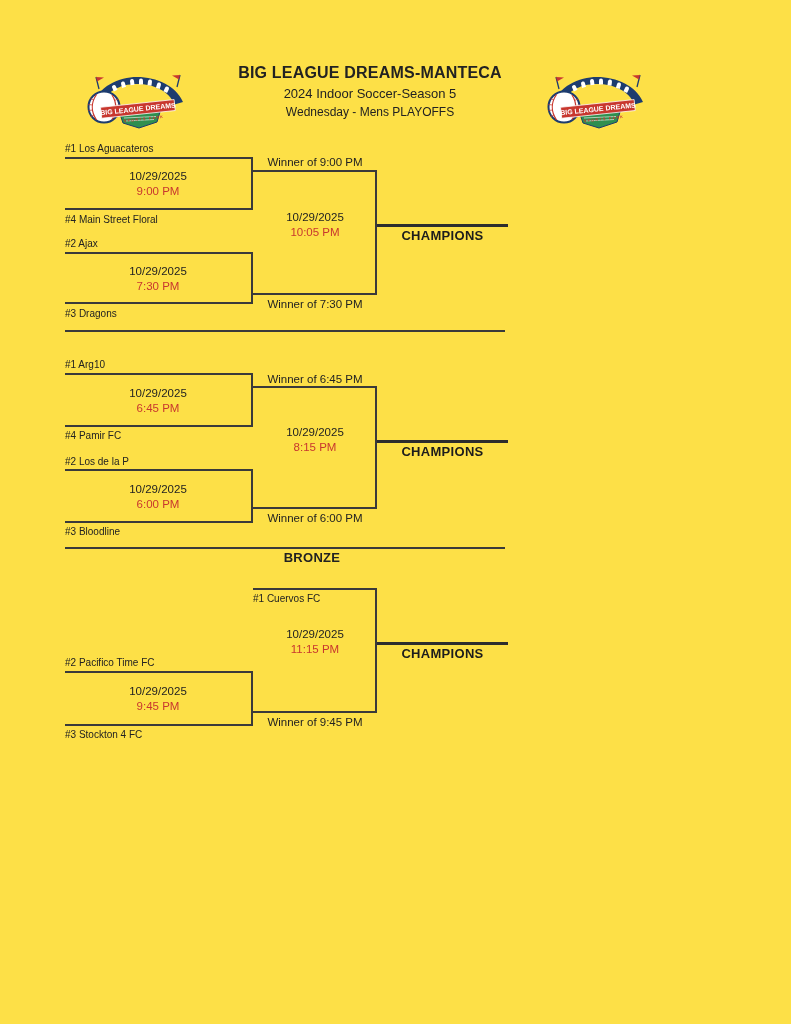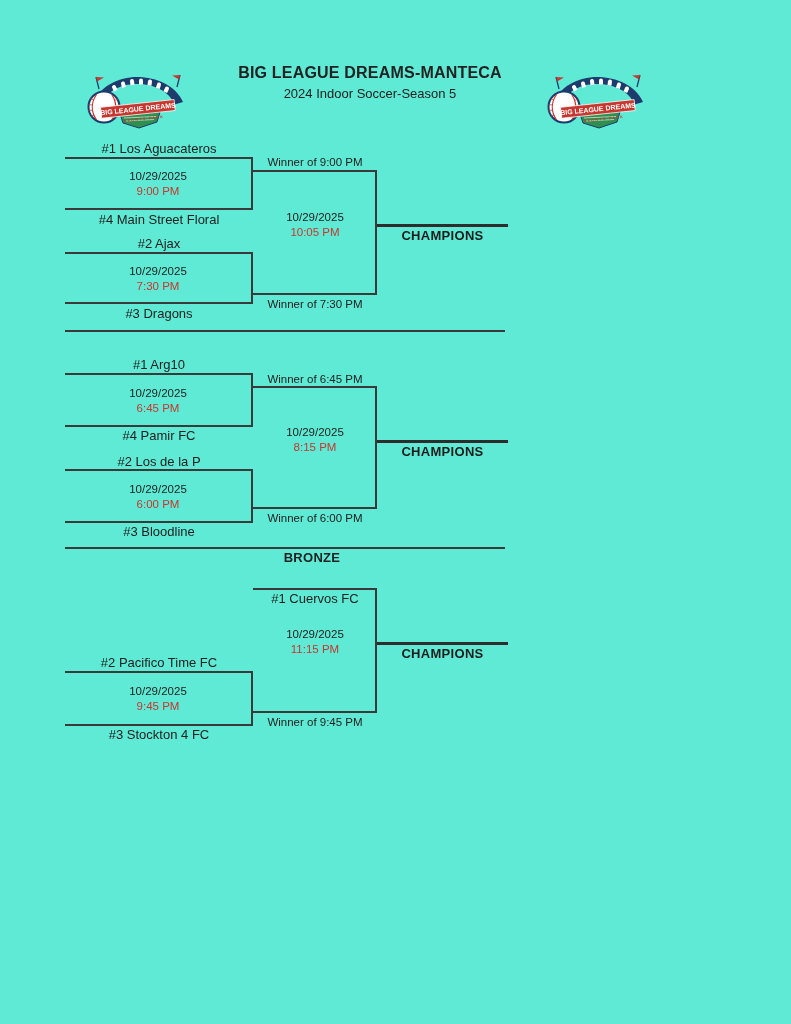--- a/index.html
+++ b/index.html
@@ -1,53 +1,54 @@
 <!DOCTYPE html>
 <html><head>
 <meta charset="utf-8">
 <style>
   html,body { margin:0; padding:0; background:#ffffff; }
   .page {
     position:relative; width:791px; height:1024px; margin:0 auto;
-    background:#5eead4; overflow:hidden;
+    background:#fde047; overflow:hidden;
     font-family:"Liberation Sans", sans-serif;
     color:#222222;
   }
   .layer { position:absolute; inset:0; }
   .abs { position:absolute; }
   .title { font-size:16px; font-weight:bold; text-align:center; letter-spacing:0.2px; }
   .subtitle { font-size:13px; text-align:center; }
   .event { font-size:12px; text-align:center; }
   .section-title { position:absolute; font-size:13px; font-weight:bold; text-align:center; letter-spacing:0.3px; }
   .divider { position:absolute; height:2px; background:#3a3a3a; }
   .hline { position:absolute; height:2px; background:#3a3a3a; }
   .vline { position:absolute; width:2px; background:#3a3a3a; }
   .champs-line { position:absolute; height:3px; background:#2d2d2d; }
   .champions { position:absolute; font-size:13px; font-weight:bold; text-align:center; letter-spacing:0.3px; color:#1c1c1c; }
   .match-box {
     position:absolute;
     border:2px solid #3a3a3a; border-left:none;
     display:flex; flex-direction:column; align-items:center; justify-content:center;
     box-sizing:border-box; gap:1px;
   }
-  .team-label { position:absolute; font-size:13px; text-align:center; line-height:14px; white-space:nowrap; }
+  .team-label { position:absolute; font-size:10px; line-height:14px; white-space:nowrap; }
   .winner-label { position:absolute; font-size:11.5px; text-align:center; line-height:14px; white-space:nowrap; }
   .dt { font-size:11.5px; line-height:14px; text-align:center; color:#222222; }
   .time-red { color:#c8372f; }
   .final-dt { position:absolute; display:flex; flex-direction:column; align-items:center; gap:1px; }
   .logo { position:absolute; }
 </style>
 </head>
 <body>
 
 <div class="page">
 
   <div class="layer">
     <div class="abs title" style="left:100px; top:64px; width:540px;">BIG LEAGUE DREAMS-MANTECA</div>
     <div class="abs subtitle" style="left:100px; top:86px; width:540px;">2024 Indoor Soccer-Season 5</div>
+    <div class="abs event" style="left:100px; top:105px; width:540px;">Wednesday - Mens PLAYOFFS</div>
 
     <svg class="logo" style="left:84px; top:71px;" width="106" height="62" viewBox="0 0 212 120">
       <g>
         <path d="M30,34 L24,10" stroke="#1d3c6e" stroke-width="2.5" fill="none"></path>
         <path d="M24,10 L40,11 L26,19 Z" fill="#c8372f"></path>
         <path d="M186,30 L192,6" stroke="#1d3c6e" stroke-width="2.5" fill="none"></path>
         <path d="M192,6 L176,7 L190,15 Z" fill="#c8372f"></path>
         <path d="M16,70 C28,28 70,10 106,10 C146,10 184,28 198,60 L181,65 C170,38 140,24 106,24 C70,24 42,40 34,72 Z" fill="#1d3c6e"></path>
         <g fill="#ffffff">
           <path transform="translate(60,30) rotate(-25)" d="M-4,8 L-4,0 A4,4 0 0 1 4,0 L4,8 Z"></path>

